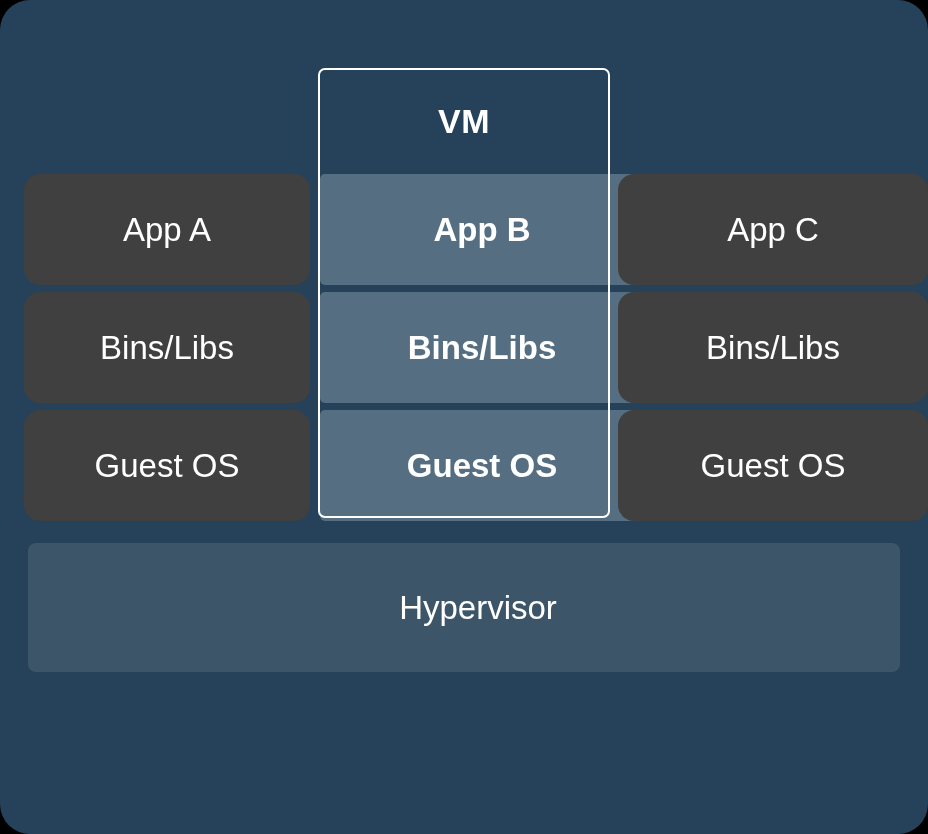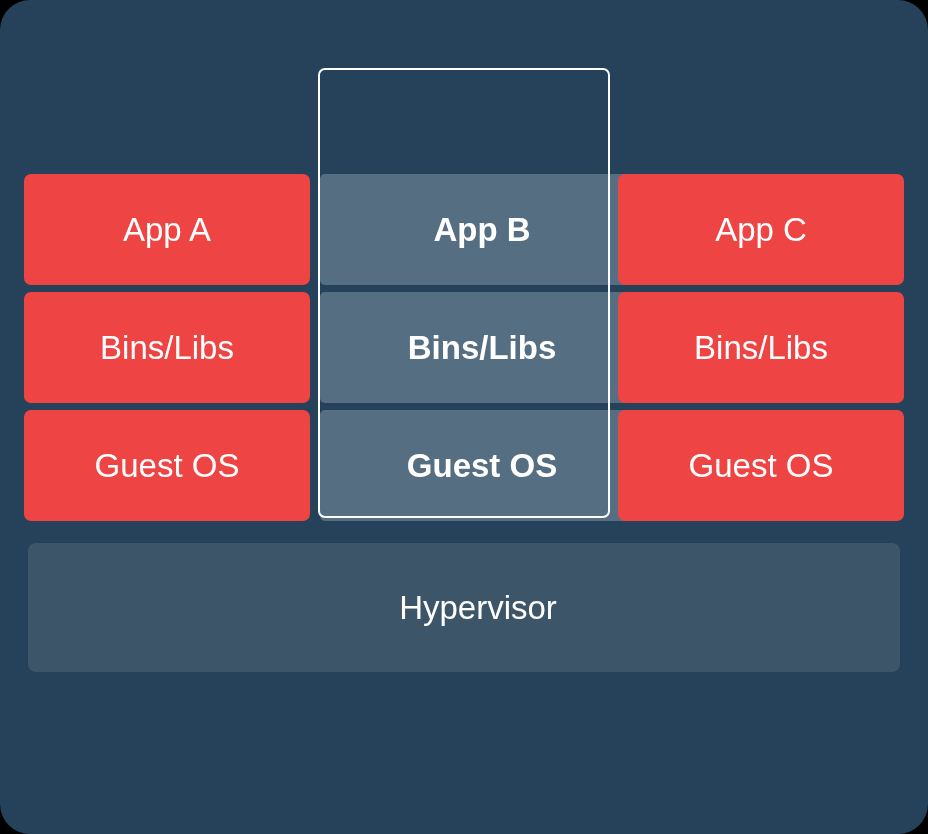--- a/index.html
+++ b/index.html
@@ -65,36 +65,36 @@
 
   
   .cell {
     position: absolute;
     display: flex;
     align-items: center;
     justify-content: center;
     color: #ffffff;
     font-size: 33px;
     font-weight: normal;
-    border-radius: 7px;
-    background: #ef4444;
+    border-radius: 16px;
+    background: #404040;
     box-sizing: border-box;
     z-index: 2;
   }
 
   .cell.center {
     background: #556e82;
     font-weight: bold;
     border-radius: 5px;
   }
 
   
   .col-left   { left: 24px;  width: 286px; }
   .col-center { left: 320px; width: 324px; }
-  .col-right  { left: 618px; width: 286px; }
+  .col-right  { left: 618px; width: 310px; }
 
   
   .row-app   { top: 174px; height: 111px; }
   .row-bins  { top: 292px; height: 111px; }
   .row-guest { top: 410px; height: 111px; }
 
   
   .bar {
     position: absolute;
     left: 28px;
@@ -126,17 +126,18 @@
 
     <div class="cell center col-center row-app">App B</div>
     <div class="cell center col-center row-bins">Bins/Libs</div>
     <div class="cell center col-center row-guest">Guest OS</div>
 
     <div class="cell col-right row-app">App C</div>
     <div class="cell col-right row-bins">Bins/Libs</div>
     <div class="cell col-right row-guest">Guest OS</div>
 
     <div id="vm-box"></div>
+    <div id="vm-label">VM</div>
 
     <div class="bar bar-hypervisor">Hypervisor</div>
 
   </div>
 </div>
 
 </body></html>

